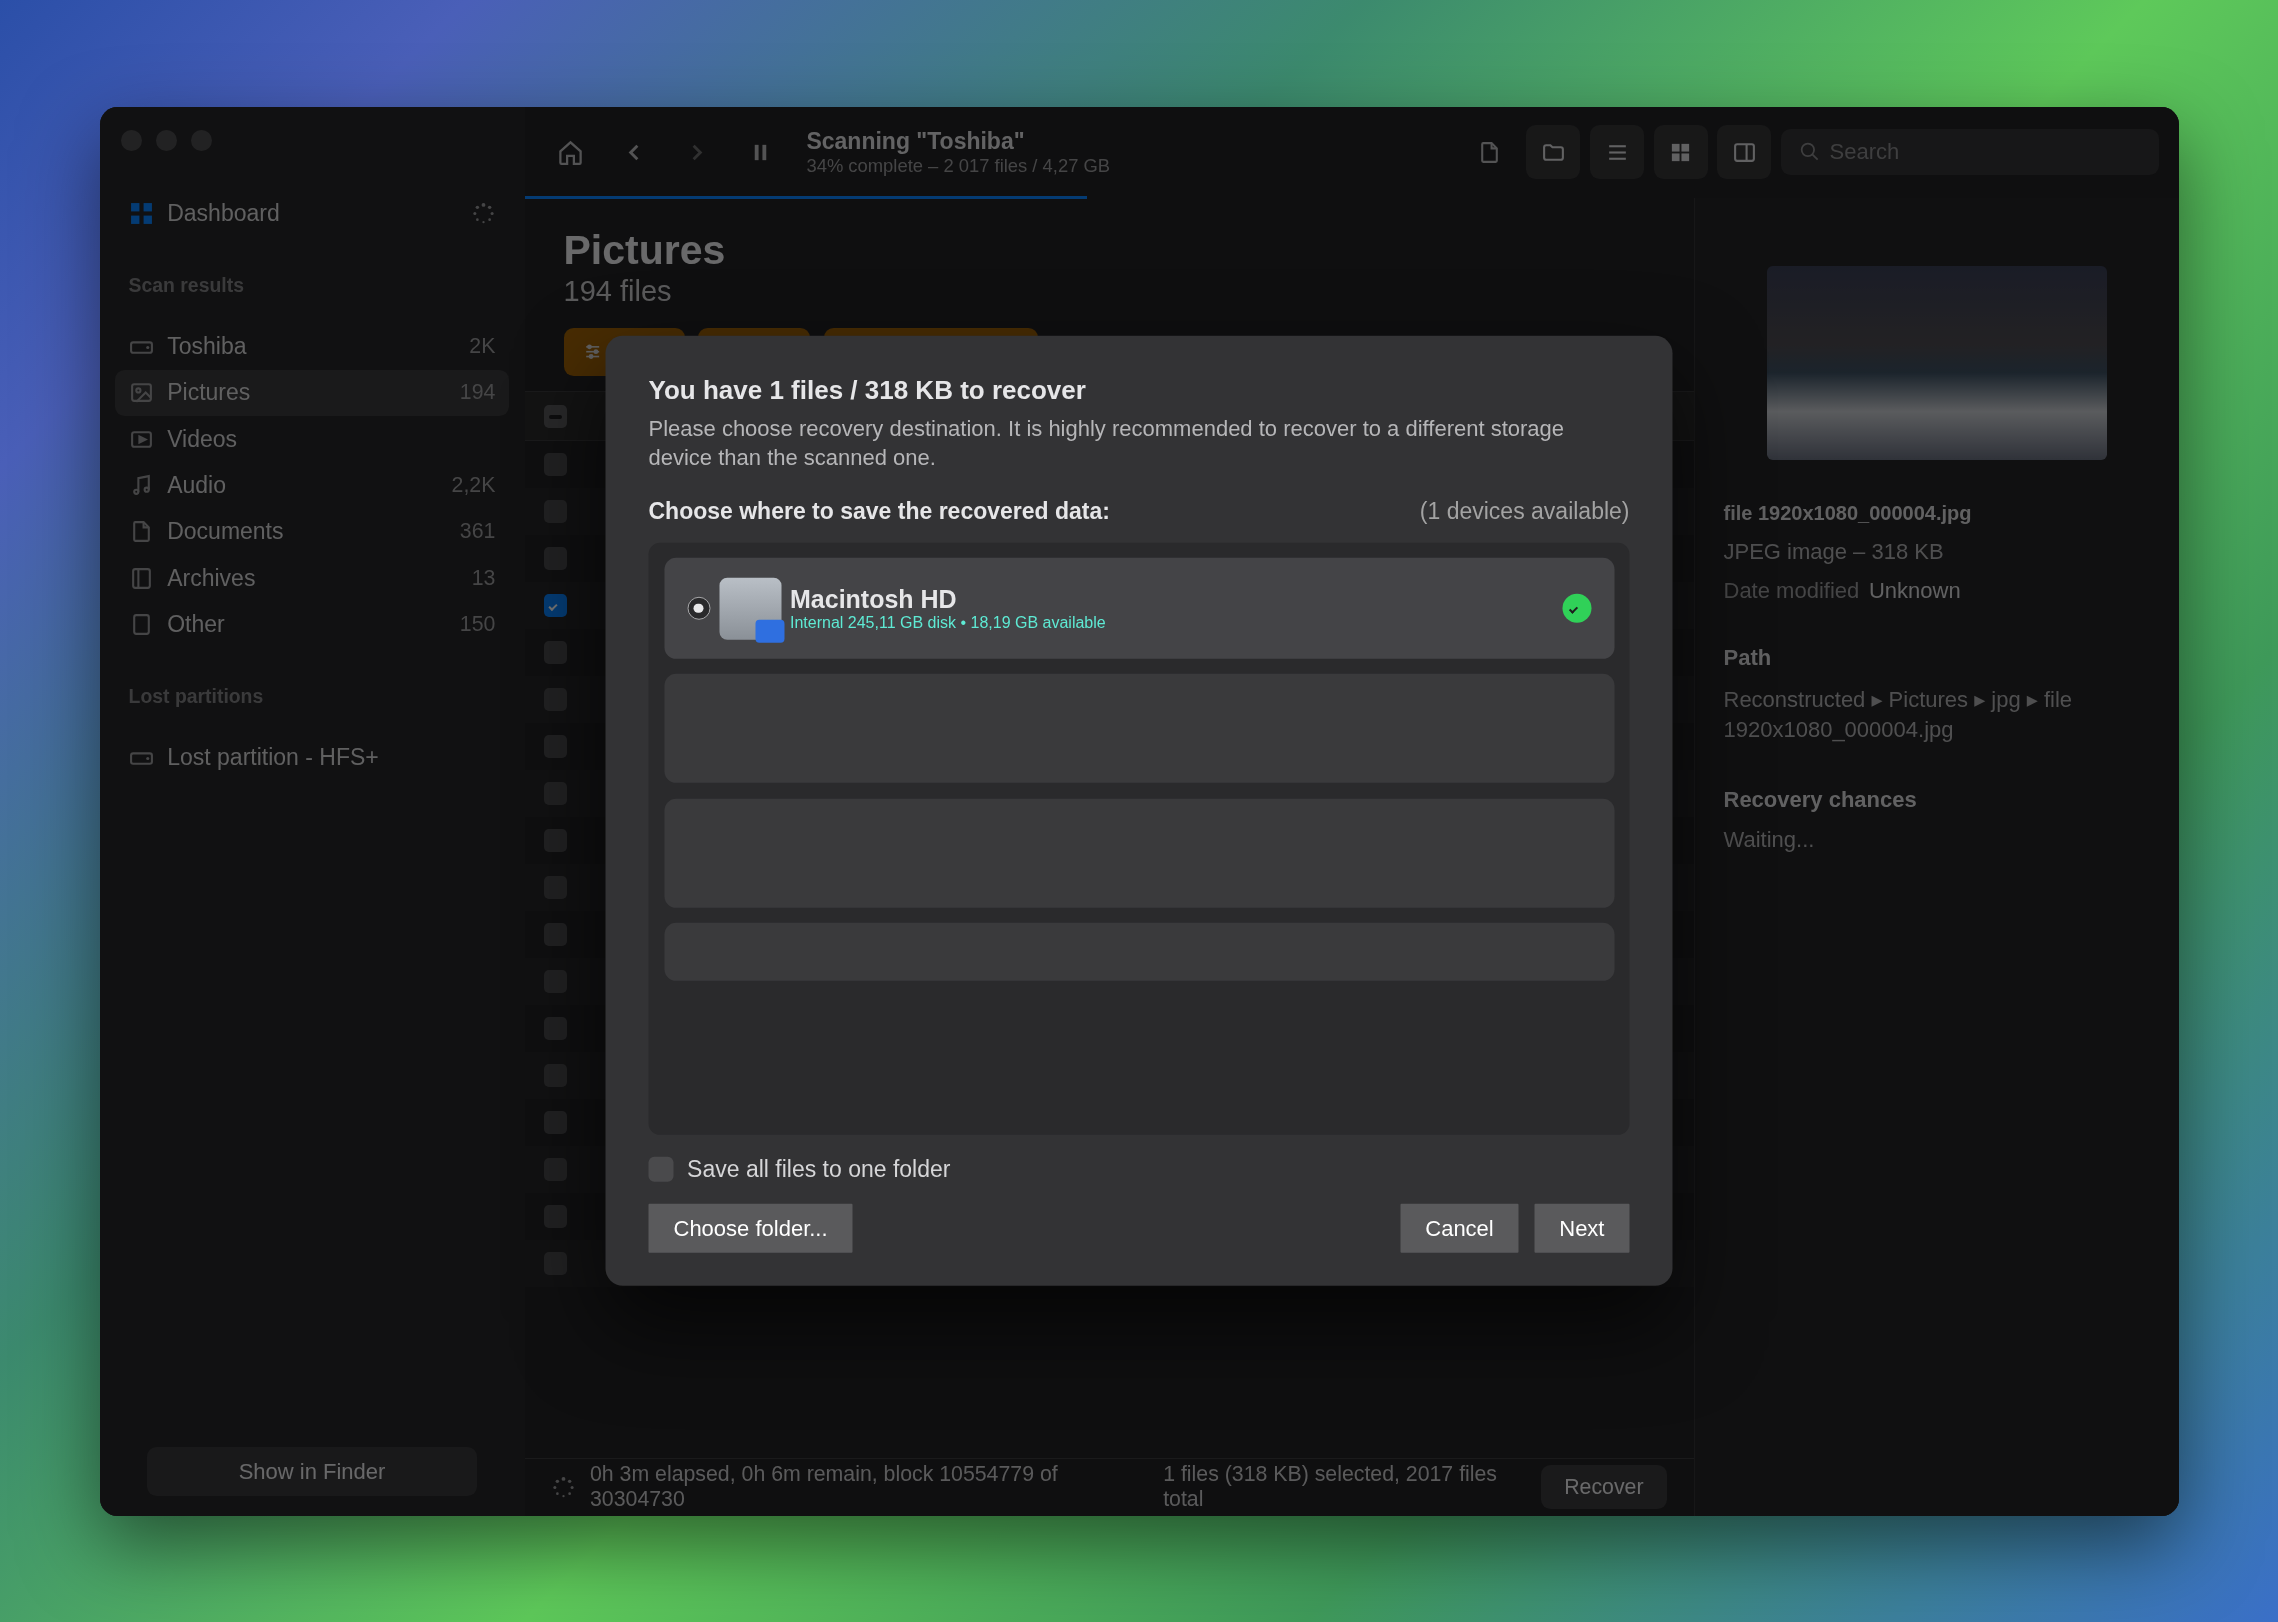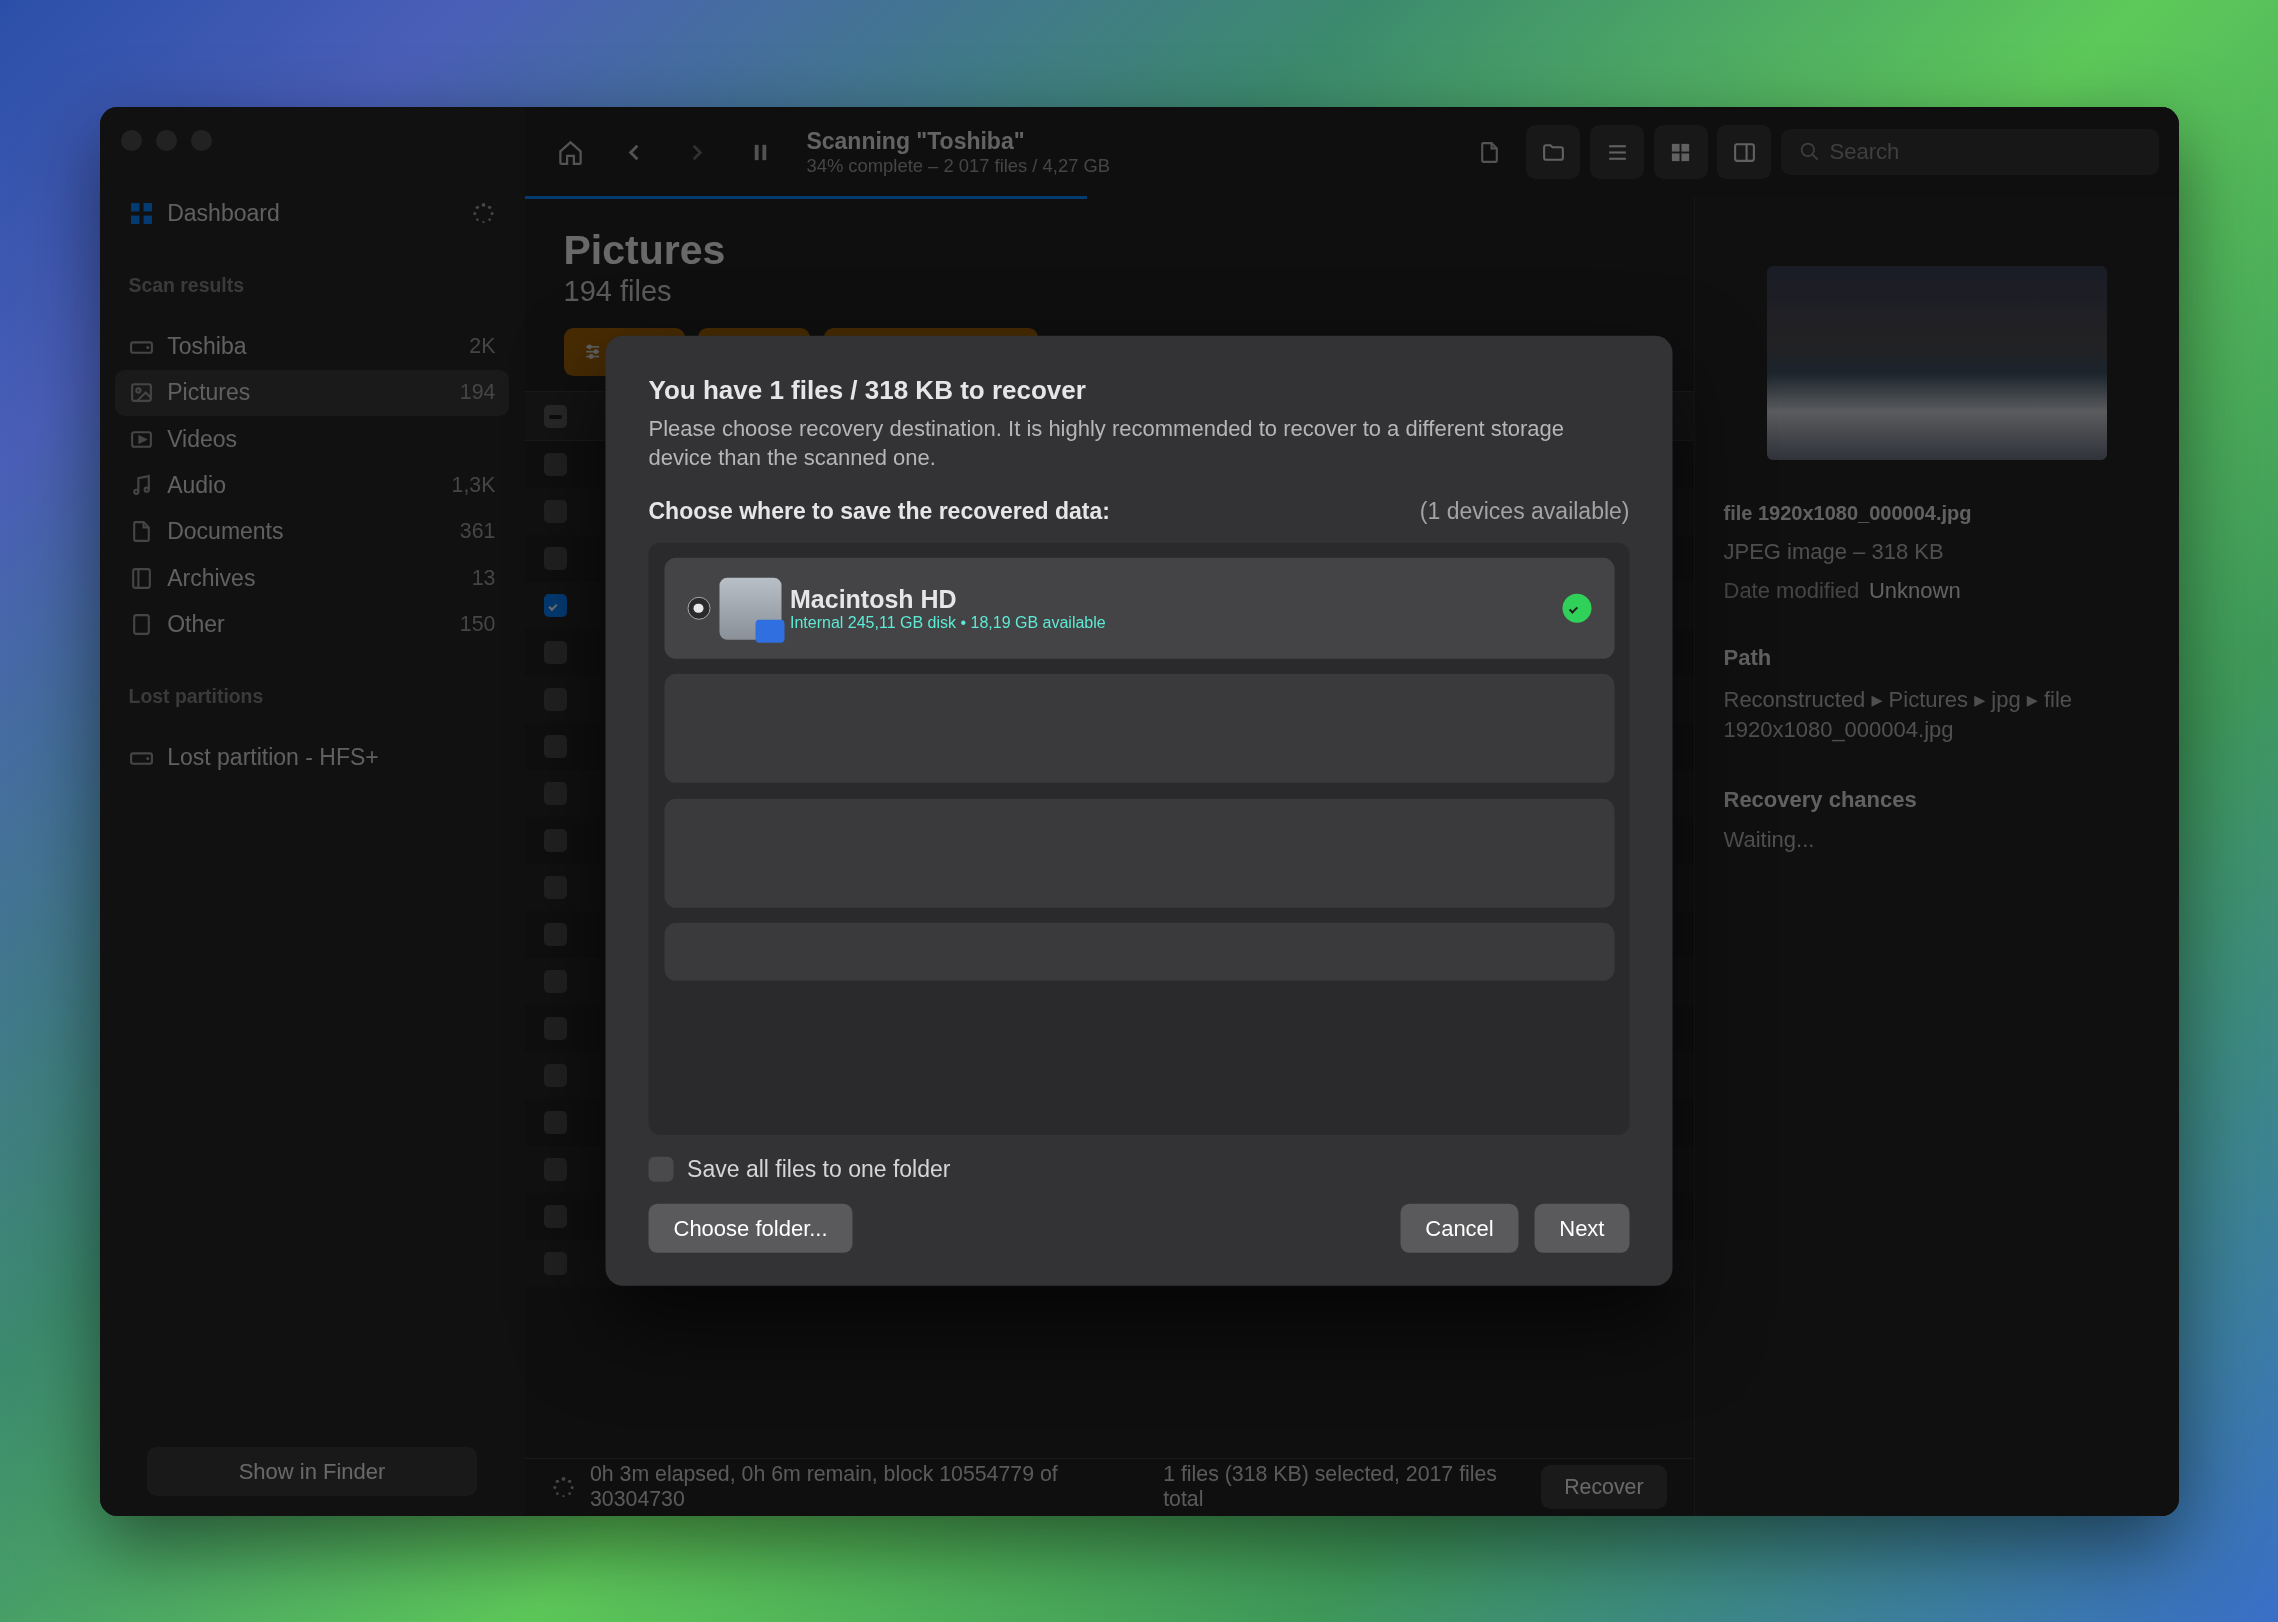--- a/index.html
+++ b/index.html
@@ -73,21 +73,21 @@
   .drive-ico{ width:62px;height:62px; background:linear-gradient(180deg,#b9bfc6,#8a9097); border-radius:7.8px; position:relative;}
   .drive-ico::after{content:"";position:absolute;right:-3.9px;bottom:-3.9px;width:29px;height:23px;background:#2f6fe0;border-radius:3.9px;}
   .dev-name{ font-size:25px; font-weight:600;}
   .dev-sub{ color:#5eead4; font-size:16px;}
   .ok-badge{ margin-left:auto; width:29px;height:29px;border-radius:50%;background:#30d158; position:relative;}
   .ok-badge::after{content:"";position:absolute;left:7.8px;top:12.6px;width:5.8px;height:2.9px;border-left:2.9px solid #1e1e1f;border-bottom:2.9px solid #1e1e1f;transform:rotate(-45deg);}
   .dev.ghost{ background:#3a3a3c; height:109px; margin-top:15.5px;}
   .m-check{ display:flex; align-items:center; gap:13.6px; margin-top:21.3px; font-size:23px; color:#d6d6d8;}
   .m-check .box{ width:25px;height:25px;border-radius:5.8px;background:#4a4a4c;}
   .m-actions{ display:flex; align-items:center; margin-top:21.3px; gap:15.5px;}
-  .btn{ background:#5a5a5c; color:#fff; border:none; padding:11.6px 25px; border-radius:9px; font-size:22px; cursor:pointer;}
+  .btn{ background:#5a5a5c; color:#fff; border:none; padding:11.6px 25px; border-radius:1px; font-size:22px; cursor:pointer;}
   .m-actions .spacer{ flex:1;}
   svg{ display:block;}
 </style>
 </head>
 <body>
 
 <div class="window">
   <div class="dim-overlay"></div>
 
   <div class="sidebar">
@@ -157,21 +157,21 @@
         </div>
         <div class="side-row">
           <span class="icn">
             <svg viewBox="0 0 24 24" width="25" height="25" fill="none" stroke="#9a9a9c" stroke-width="2">
               <path d="M9 18V5l10-2v13"></path>
               <circle cx="7" cy="18" r="2"></circle>
               <circle cx="17" cy="16" r="2"></circle>
             </svg>
           </span>
           <span>Audio</span>
-          <span class="cnt">1,3K</span>
+          <span class="cnt">2,2K</span>
         </div>
         <div class="side-row">
           <span class="icn">
             <svg viewBox="0 0 24 24" width="25" height="25" fill="none" stroke="#9a9a9c" stroke-width="2">
               <path d="M14 3H6a1 1 0 0 0-1 1v16a1 1 0 0 0 1 1h12a1 1 0 0 0 1-1V8z"></path>
               <path d="M14 3v5h5"></path>
             </svg>
           </span>
           <span>Documents</span>
           <span class="cnt">361</span>

